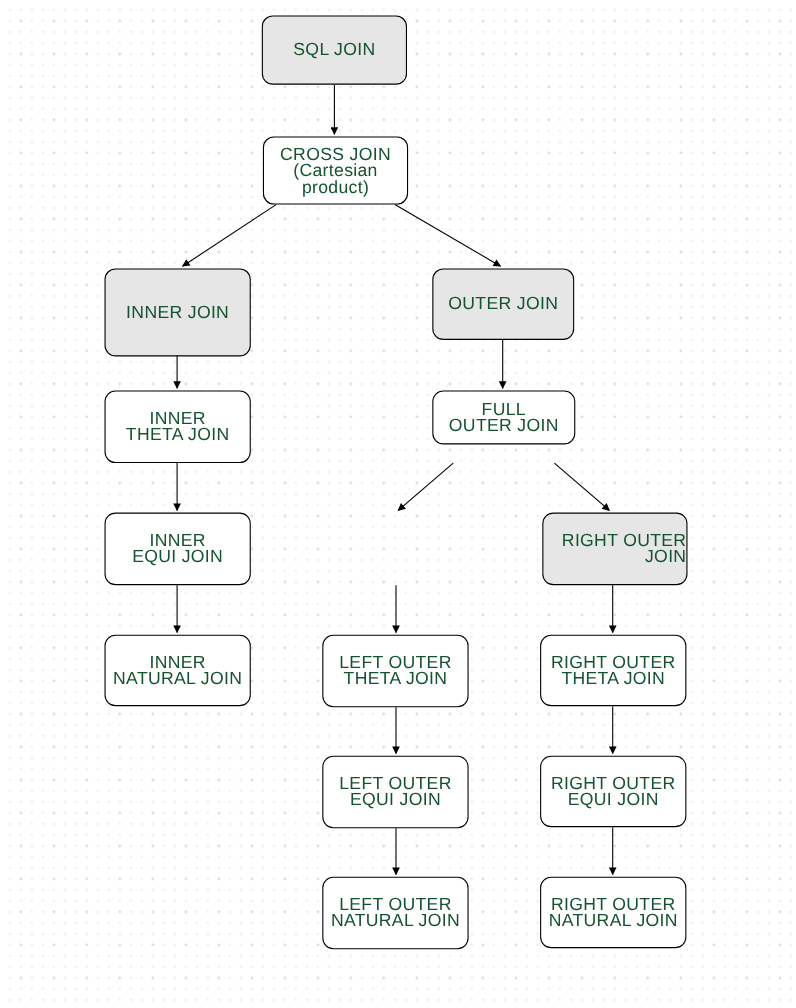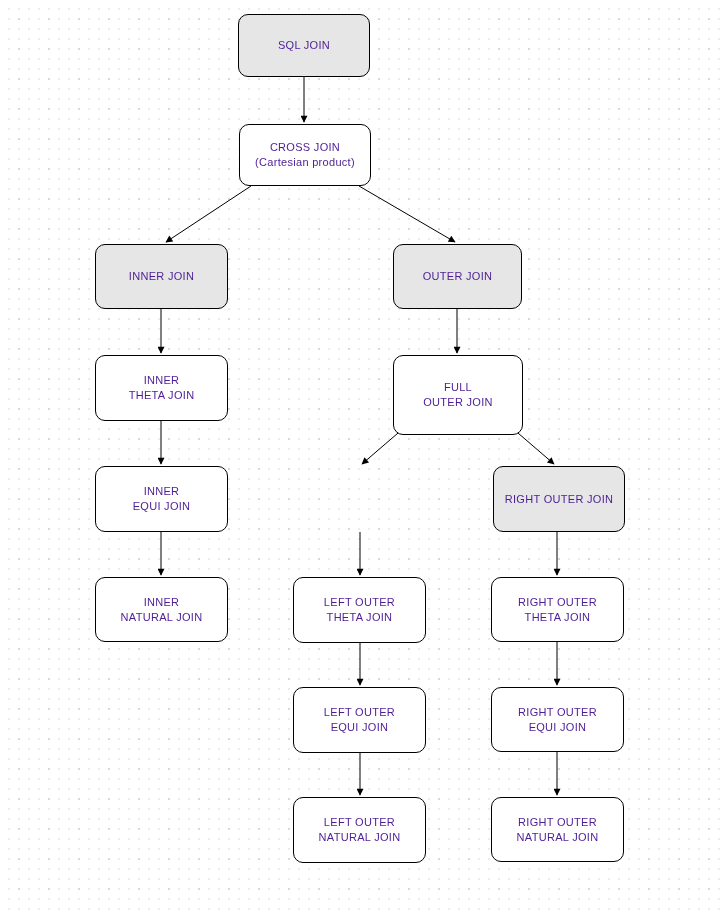--- a/index.html
+++ b/index.html
@@ -29,22 +29,22 @@
     border-radius: 10px;
     display: flex;
     align-items: center;
     justify-content: center;
     text-align: center;
   }
   .node-gray  { background: #e6e6e6; }
   .node-white { background: #ffffff; justify-content: center; }
   .node-label {
     white-space: pre-line;
-    color: #4c1d95;
-    font-size: 11px;
+    color: #14532d;
+    font-size: 16px;
     line-height: 15px;
     letter-spacing: 0.3px;
   }
 </style>
 </head>
 <body>
 
 <div class="canvas">
   <svg class="edge-layer" width="724" height="916" viewBox="0 0 724 916" xmlns="http://www.w3.org/2000/svg">
     <defs>
@@ -71,39 +71,39 @@
       </g>
   </svg>
 
 <div class="node node-gray" style="left: 238px; top: 14px; width: 132px; height: 63px;">
       <span class="node-label">SQL JOIN</span>
     </div>
     <div class="node node-white" style="left: 239px; top: 124px; width: 132px; height: 62px;">
       <span class="node-label">CROSS JOIN
 (Cartesian product)</span>
     </div>
-    <div class="node node-gray" style="left: 95px; top: 244px; width: 133px; height: 65px;">
+    <div class="node node-gray" style="left: 95px; top: 244px; width: 133px; height: 80px;">
       <span class="node-label">INNER JOIN</span>
     </div>
     <div class="node node-gray" style="left: 393px; top: 244px; width: 129px; height: 65px;">
       <span class="node-label">OUTER JOIN</span>
     </div>
     <div class="node node-white" style="left: 95px; top: 355px; width: 133px; height: 66px;">
       <span class="node-label">INNER
 THETA JOIN</span>
     </div>
     <div class="node node-white" style="left: 95px; top: 466px; width: 133px; height: 66px;">
       <span class="node-label">INNER
 EQUI JOIN</span>
     </div>
     <div class="node node-white" style="left: 95px; top: 577px; width: 133px; height: 65px;">
       <span class="node-label">INNER
 NATURAL JOIN</span>
     </div>
-    <div class="node node-white" style="left: 393px; top: 355px; width: 130px; height: 80px;">
+    <div class="node node-white" style="left: 393px; top: 355px; width: 130px; height: 49px;">
       <span class="node-label">FULL
 OUTER JOIN</span>
     </div>
     <div class="node node-gray" style="left: 493px; top: 466px; width: 132px; height: 66px; text-align: right;">
       <span class="node-label">RIGHT OUTER JOIN</span>
     </div>
     <div class="node node-white" style="left: 293px; top: 577px; width: 133px; height: 66px;">
       <span class="node-label">LEFT OUTER
 THETA JOIN</span>
     </div>

